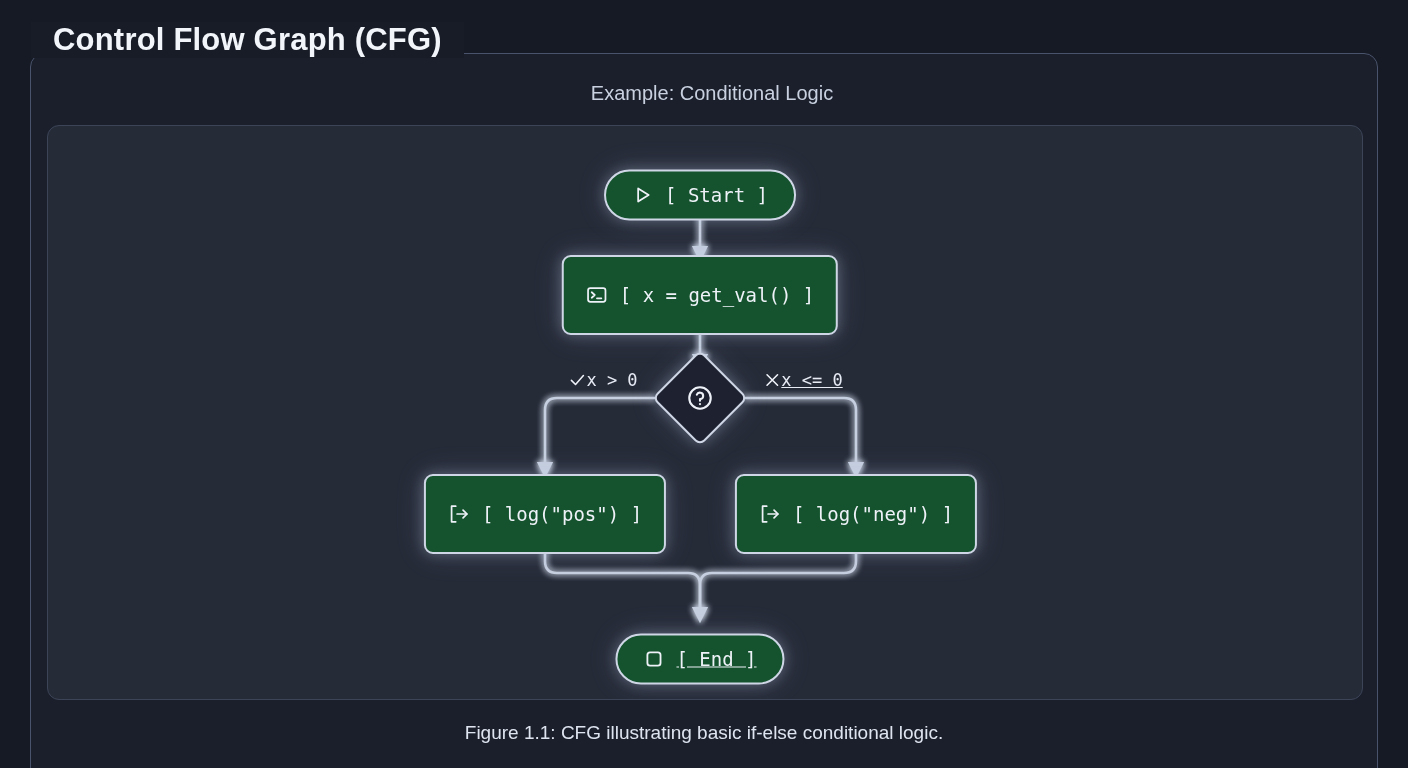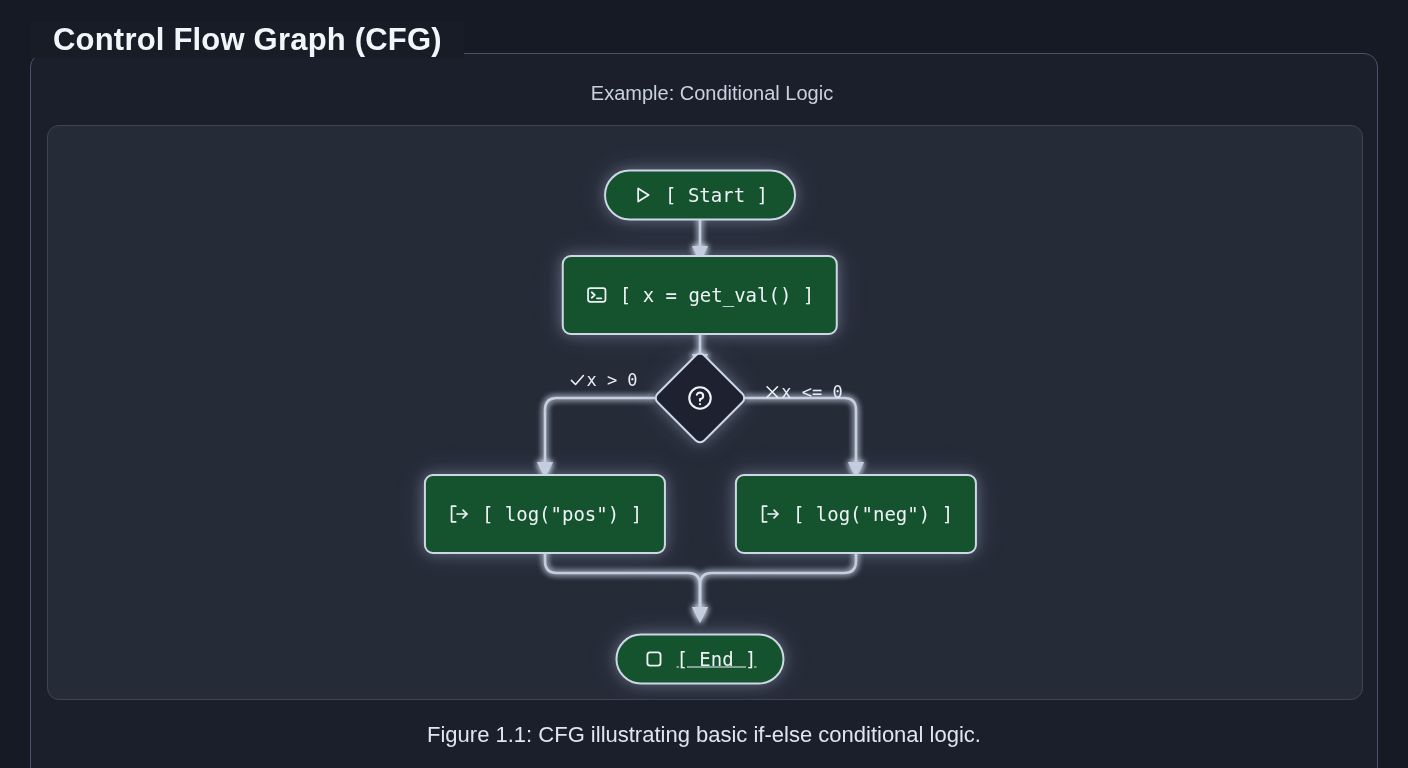--- a/index.html
+++ b/index.html
@@ -69,21 +69,21 @@
     box-sizing: border-box;
     overflow: hidden;
   }
 
   .caption {
     position: absolute;
     left: 0;
     right: 0;
     top: 668px;
     text-align: center;
-    font-size: 22px;
+    font-size: 19px;
     color: #dfe5f0;
   }
 
   
   .graph {
     position: absolute;
     left: 0;
     top: 0;
     width: 1316px;
     height: 575px;
@@ -236,21 +236,21 @@
 
       <div class="edge-label" style="left:555px; top:254px;">
         <span>
           <svg class="icon-svg" width="18" height="18" viewBox="0 0 24 24" fill="none" stroke="#eef2f8" stroke-width="2.1" stroke-linejoin="round" stroke-linecap="round">
             <path d="M4 12.5 L9.5 18 L20 6"></path>
           </svg>
         </span>
         <span>x &gt; 0</span>
       </div>
 
-      <div class="edge-label" style="left:755px; top:266px;">
+      <div class="edge-label" style="left:755px; top:254px;text-decoration:underline;">
         <span>
           <svg class="icon-svg" width="18" height="18" viewBox="0 0 24 24" fill="none" stroke="#eef2f8" stroke-width="2.1" stroke-linejoin="round" stroke-linecap="round">
             <path d="M5 5 L19 19 M19 5 L5 19"></path>
           </svg>
         </span>
         <span>x &lt;= 0</span>
       </div>
 
       <div class="node node-process" style="left:497px; top:380px;">
         <span>

